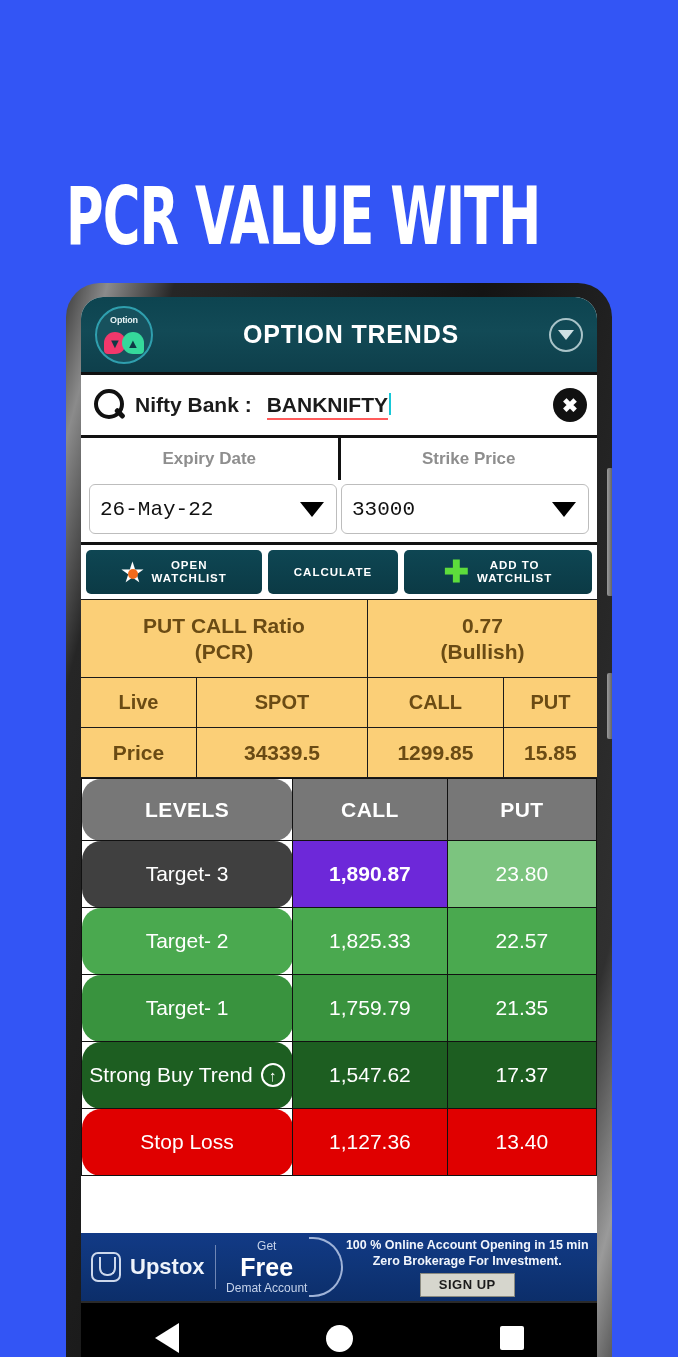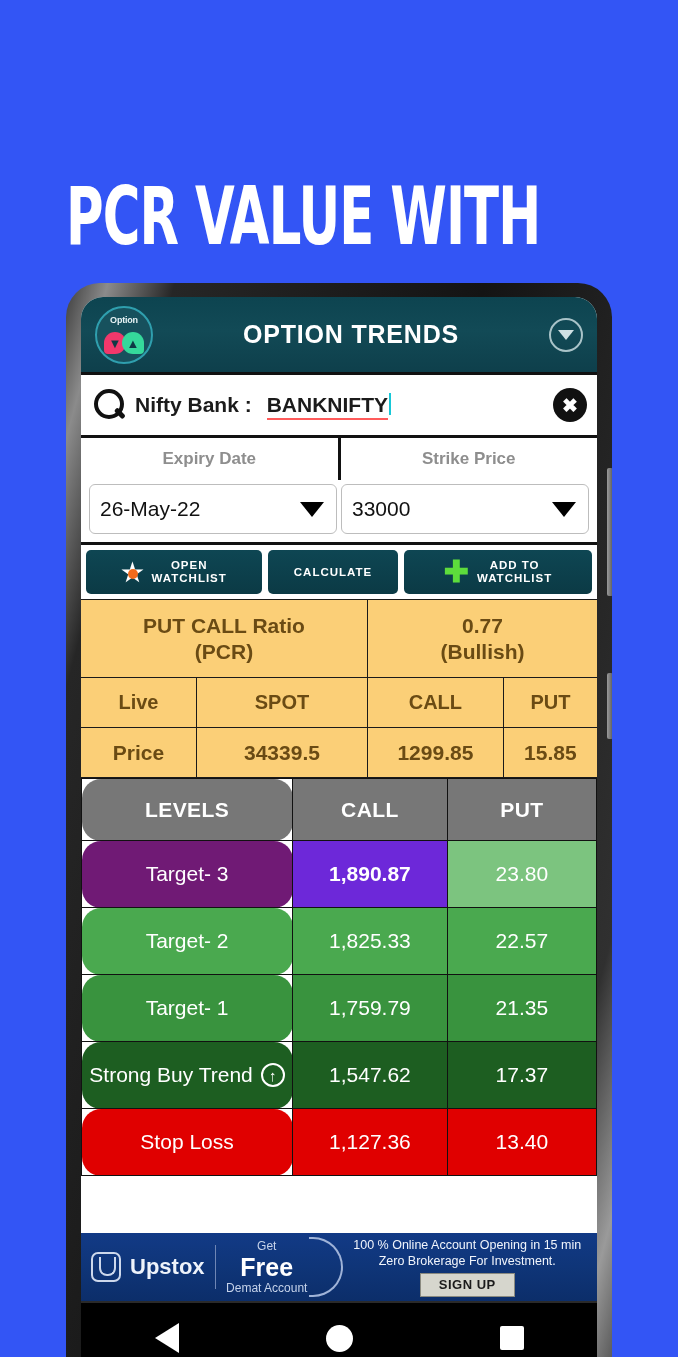--- a/index.html
+++ b/index.html
@@ -207,20 +207,21 @@
   }
   .sel-labels .divider {
     width: 3px; height: 42px; background: #111;
   }
   .sel-row {
     display: flex;
     gap: 4px;
     padding: 4px 8px 8px 8px;
     background: #fff;
     border-bottom: 3px solid #111;
+    font-family: Liberation Mono, monospace;
   }
   .dropdown {
     flex: 1;
     height: 50px;
     border: 1px solid #bdbdbd;
     border-radius: 6px;
     display: flex; align-items: center; justify-content: space-between;
     padding: 0 12px 0 10px;
     font-size: 21px; color: #111;
     background: #fff;
@@ -363,21 +364,21 @@
     border-radius: 0 40px 40px 0;
     margin-left: 2px;
     flex: 0 0 auto;
   }
   .ad-right {
     flex: 1;
     text-align: center;
     line-height: 16px;
     padding-right: 6px;
   }
-  .ad-right .ln { font-size: 12.5px; font-weight: 400; color: #f1f5fc; }
+  .ad-right .ln { font-size: 12.5px; font-weight: 700; color: #f1f5fc; }
   .signup {
     display: inline-block;
     margin-top: 4px;
     background: #d6d6cd;
     color: #1b1b1b;
     font-size: 13px;
     font-weight: 700;
     letter-spacing: 0.5px;
     padding: 3px 18px;
     border: 1px solid #8a8a80;
@@ -512,21 +513,21 @@
         <table class="levels-table">
           <thead>
             <tr>
               <th class="col-level">LEVELS</th>
               <th class="col-call">CALL</th>
               <th class="col-put">PUT</th>
             </tr>
           </thead>
           <tbody id="levels-body">
               <tr>
-                <td class="col-level" style="background: #701a75; margin-left: 43px;">
+                <td class="col-level" style="background: #404040; margin-left: 43px;">
                   <div class="lvl-cell-inner">
                     <span>Target- 3</span>
                   </div>
                 </td>
                 <td class="col-call" style="background: #6d28d9; font-weight: bold;">1,890.87</td>
                 <td class="col-put" style="background: rgb(124, 196, 127);">23.80</td>
               </tr>
               <tr>
                 <td class="col-level" style="background: rgb(74, 169, 79);">
                   <div class="lvl-cell-inner">

